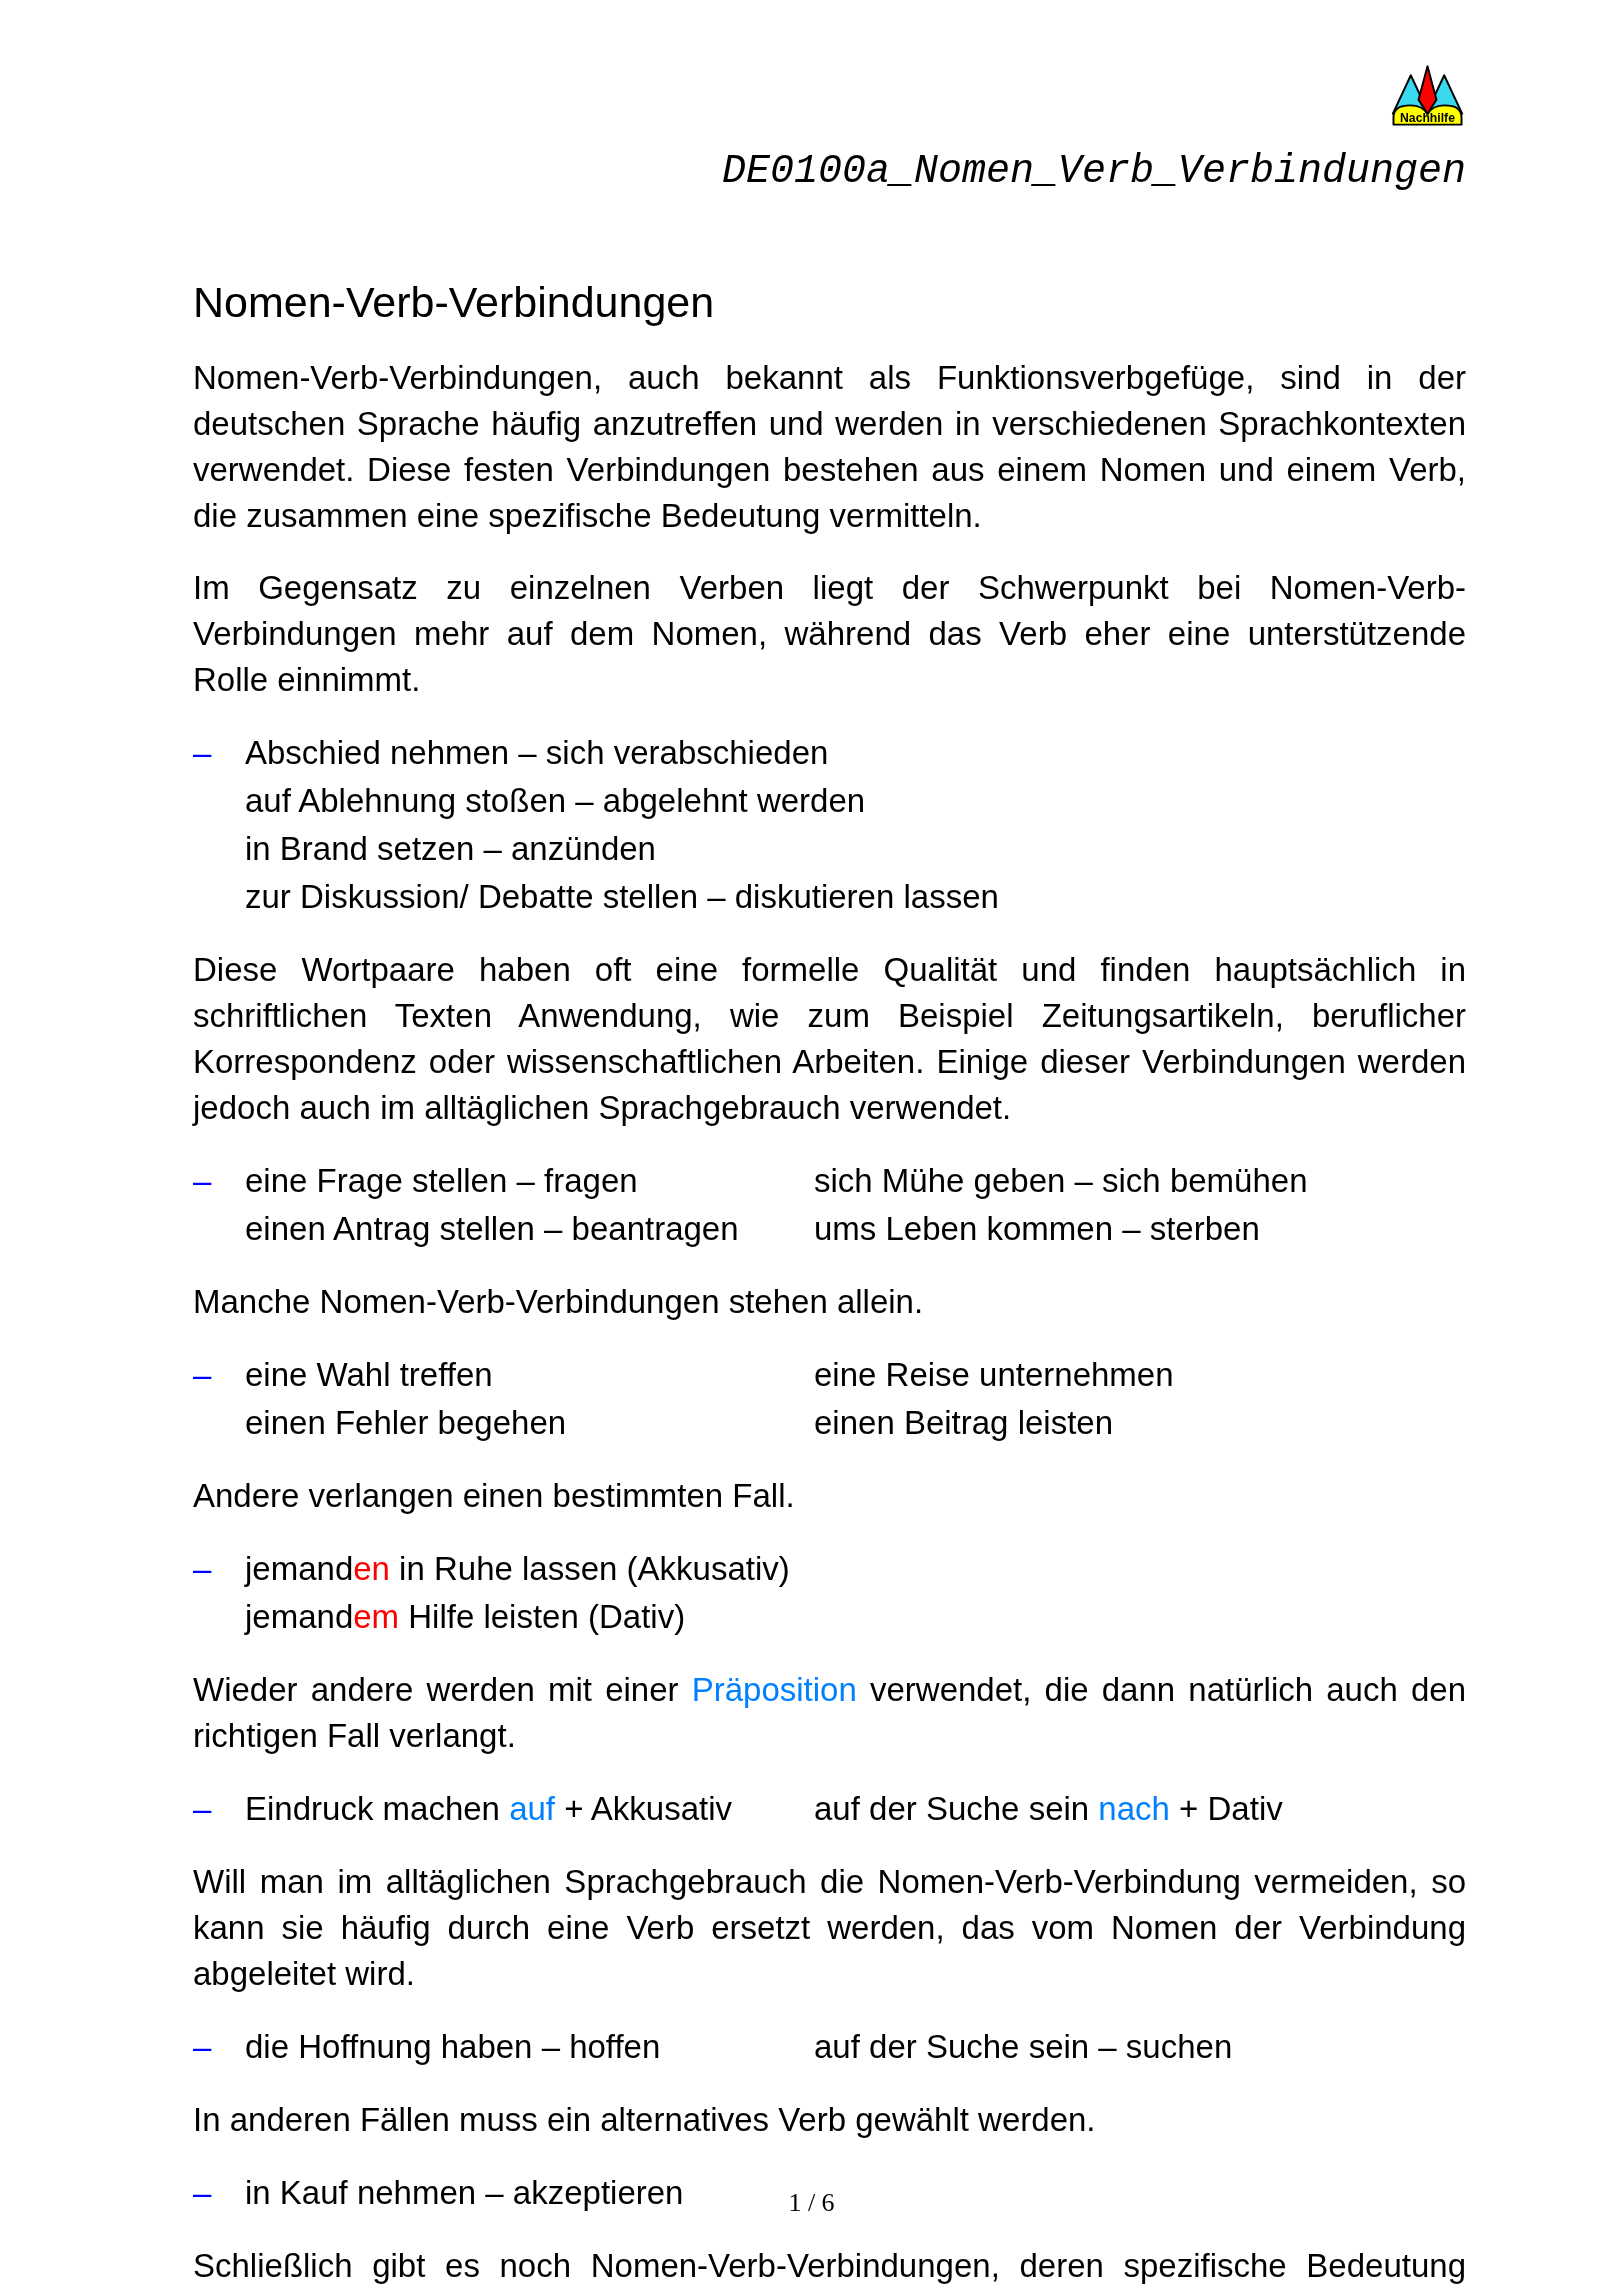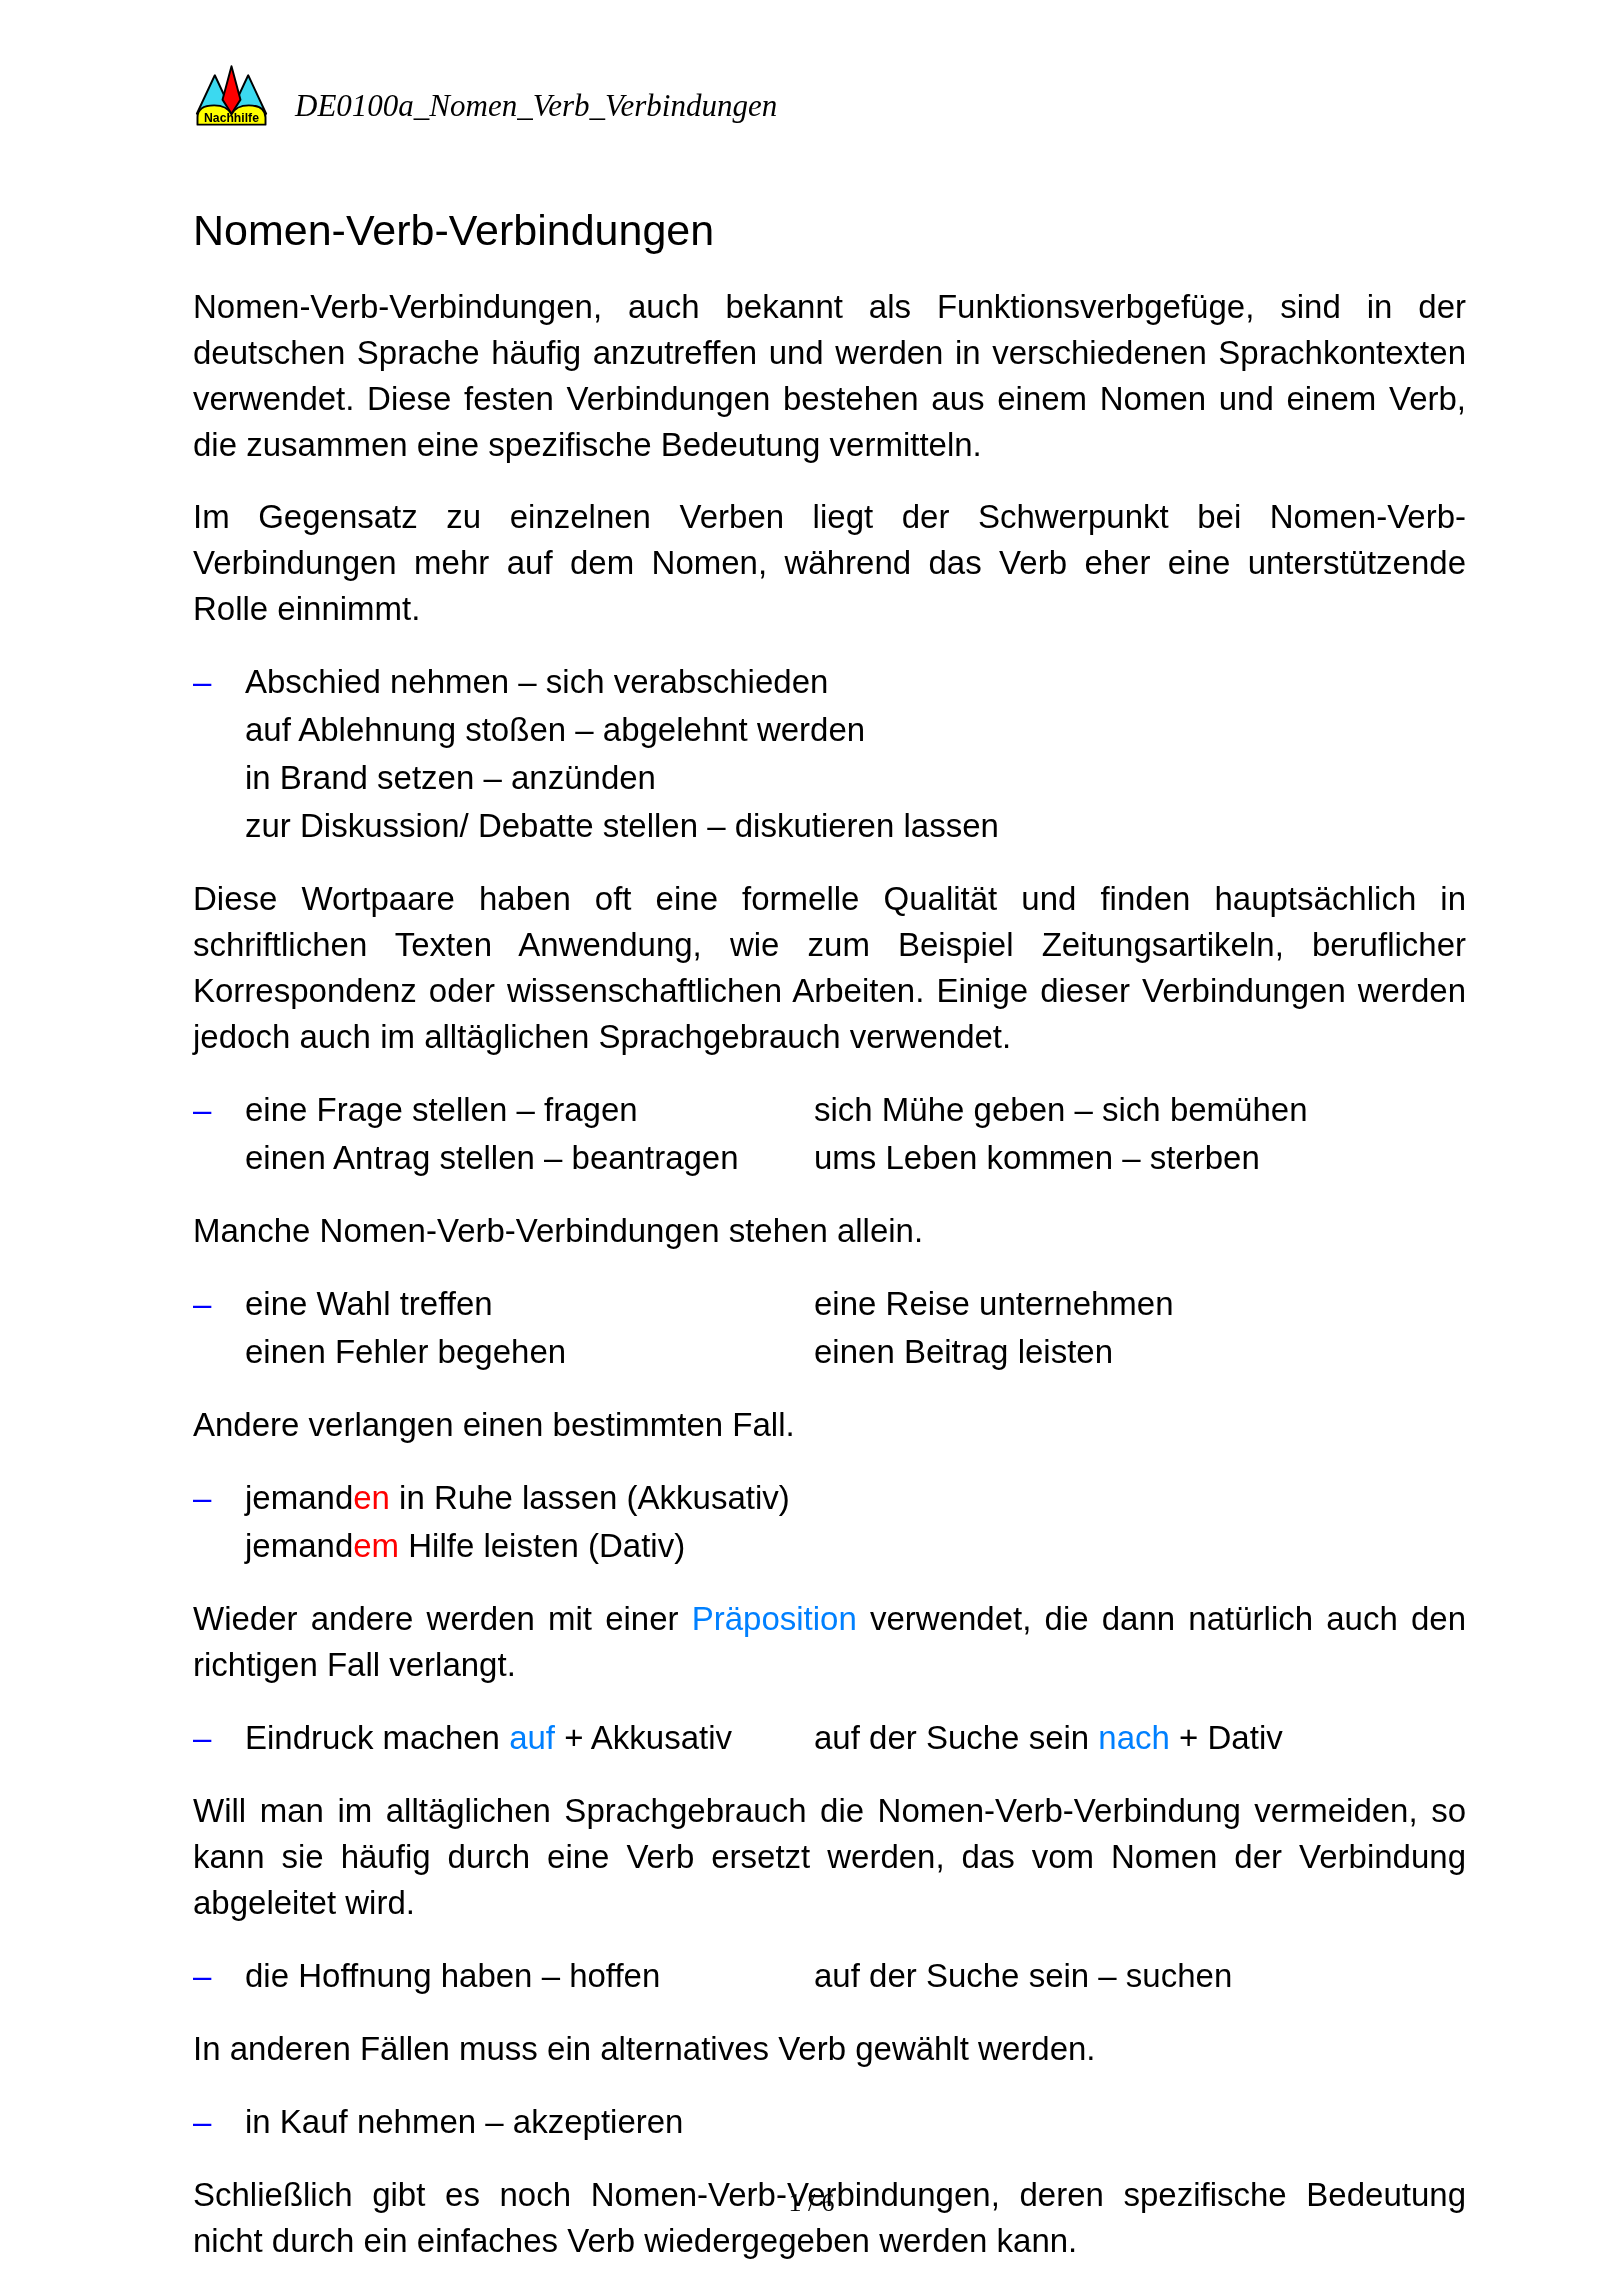--- a/index.html
+++ b/index.html
@@ -10,25 +10,25 @@
     font-family:"Liberation Sans","DejaVu Sans",sans-serif;
     font-size:33px;color:#000;
     box-sizing:border-box;
     overflow:hidden;
   }
   .content{
     position:absolute;top:62px;left:193px;
     width:1273px;
   }
   
-  .doc-header{display:flex;align-items:flex-end;gap:25px;margin:0 0 77px 0;}
+  .doc-header{display:flex;align-items:flex-end;gap:25px;margin:0 0 77px 0;flex-direction:column;}
   .logo{width:77px;height:65px;flex-shrink:0;}
   .doc-id{
-    font-family:Liberation Serif, serif;
-    font-style:italic;font-size:31px;line-height:1;padding-bottom:6.5px;margin-top:24px;
+    font-family:Liberation Mono, monospace;
+    font-style:italic;font-size:40px;line-height:1;padding-bottom:6.5px;
   }
   
   h1{font-size:43px;line-height:52px;font-weight:normal;margin:0 0 27.5px 0;}
   
   p{margin:0 0 26px 0;line-height:46px;text-align:justify;}
   
   .list{margin:0 0 26px 0;}
   .lrow{display:flex;line-height:48px;}
   .marker{width:52px;flex-shrink:0;color:var(--bullet-blue,#0000ff);}
   .col1{width:569px;flex-shrink:0;}

